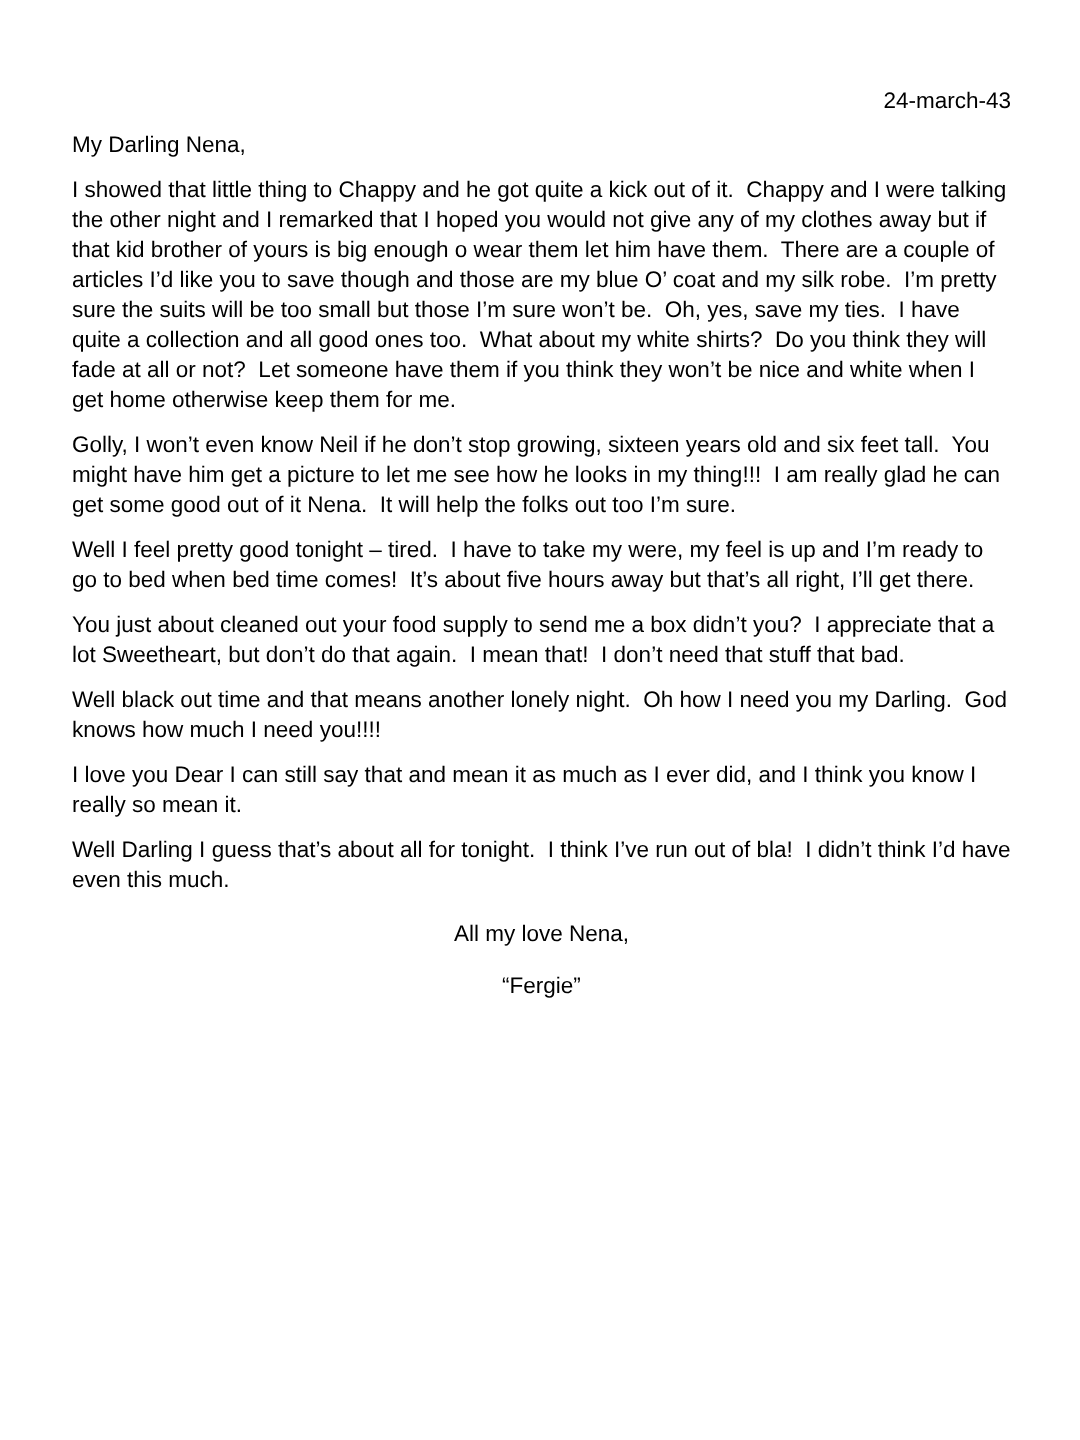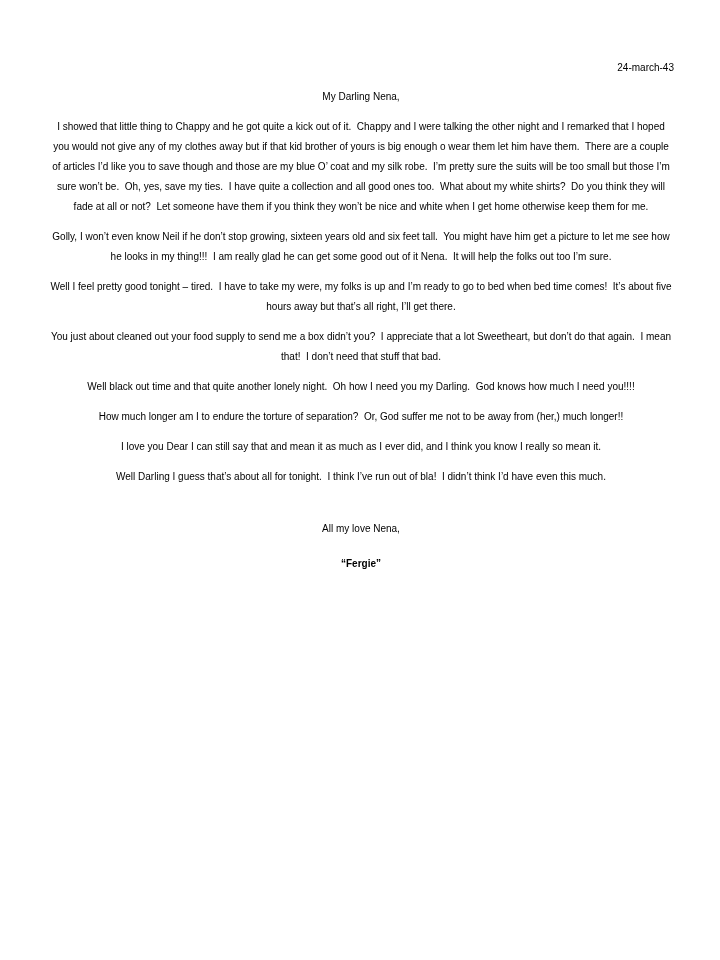--- a/index.html
+++ b/index.html
@@ -7,63 +7,60 @@
     padding: 0;
     background: #ffffff;
   }
   .page {
     box-sizing: border-box;
     width: 720px;
     height: 960px;
     background: #ffffff;
     color: #000000;
     font-family: "Liberation Sans", sans-serif;
-    font-size: 10px;
+    font-size: 15px;
     line-height: 20px;
     padding: 58px 46px 0 48px;
     overflow: hidden;
   }
   .date {
     text-align: right;
     margin: 0 0 9px 0;
     white-space: pre-wrap;
   }
   .para {
     margin: 0 0 10px 0;
     white-space: pre-wrap;
-    text-align: center;
   }
   .center {
     text-align: center;
   }
   .closing {
-    margin-top: 32px;
+    margin-top: 16px;
   }
   .signature {
     margin-top: 15px;
-    font-weight: bold;
   }
   .u {
   }
 </style>
 </head>
 <body>
 
 <div class="page">
   <div class="date">24-march-43</div>
 
   <p class="para">My Darling Nena,</p>
 
   <div>
       <p class="para"><span>I showed that little thing to Chappy and he got quite a kick out of it.  Chappy and I were talking the other night and I remarked that I hoped you would not give any of my clothes away but if that kid brother of yours is big enough o wear them let him have them.  There are a couple of articles I’d like you to save though and those are my blue O’ coat and my silk robe.  I’m pretty sure the suits will be too small but those I’m sure won’t be.  Oh, yes, save my ties.  I have quite a collection and all good ones too.  What about my white shirts?  Do you think they will fade at all or not?  Let someone have them if you think they won’t be nice and white when I get home otherwise keep them for me.</span></p>
       <p class="para"><span>Golly, I won’t even know Neil if he don’t stop growing, sixteen years old and six feet tall.  You might have him get a picture to let me see how he looks in </span><span class="u">my</span><span> </span><span class="u">thing</span><span>!!!  I am really glad he can get some good out of it Nena.  It will help the folks out too I’m sure.</span></p>
-      <p class="para"><span>Well I feel pretty good tonight – tired.  I have to take my were, </span><span class="u">my folks is up</span><span> and I’m ready to go to bed when bed time comes!  It’s about five hours away but that’s all right, I’ll get there.</span></p>
+      <p class="para"><span>Well I feel pretty good tonight – tired.  I have to take my were, </span><span class="u">my feel is up</span><span> and I’m ready to go to bed when bed time comes!  It’s about five hours away but that’s all right, I’ll get there.</span></p>
       <p class="para"><span>You just about cleaned out your food supply to send me a box didn’t you?  I appreciate that a lot Sweetheart, but don’t do that again.  I mean that!  I don’t need that stuff that bad.</span></p>
-      <p class="para"><span>Well black out time and that quite another lonely night.  Oh how I need you my Darling.  God knows how much I need you!!!!</span></p>
-      <p class="para"><span>How much longer am I to endure the torture of separation?  Or, God suffer me not to be away from (her,) much longer!!</span></p>
+      <p class="para"><span>Well black out time and that means another lonely night.  Oh how I need you my Darling.  God knows how much I need you!!!!</span></p>
       <p class="para"><span>I love you Dear I can still say that and mean it as much as I ever did, and I think you know I really so mean it.</span></p>
       <p class="para"><span>Well Darling I guess that’s about all for tonight.  I think I’ve run out of bla!  I didn’t think I’d have even this much.</span></p>
     </div>
 
   <p class="para center closing">All my love Nena,</p>
 
   <p class="para center signature">“Fergie”</p>
 </div>
 
 </body></html>

